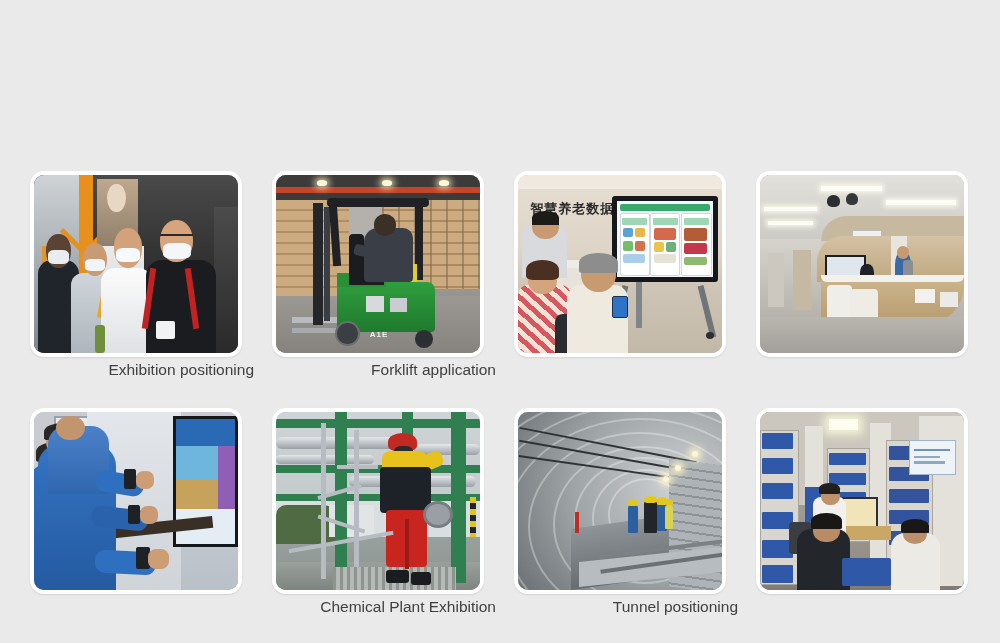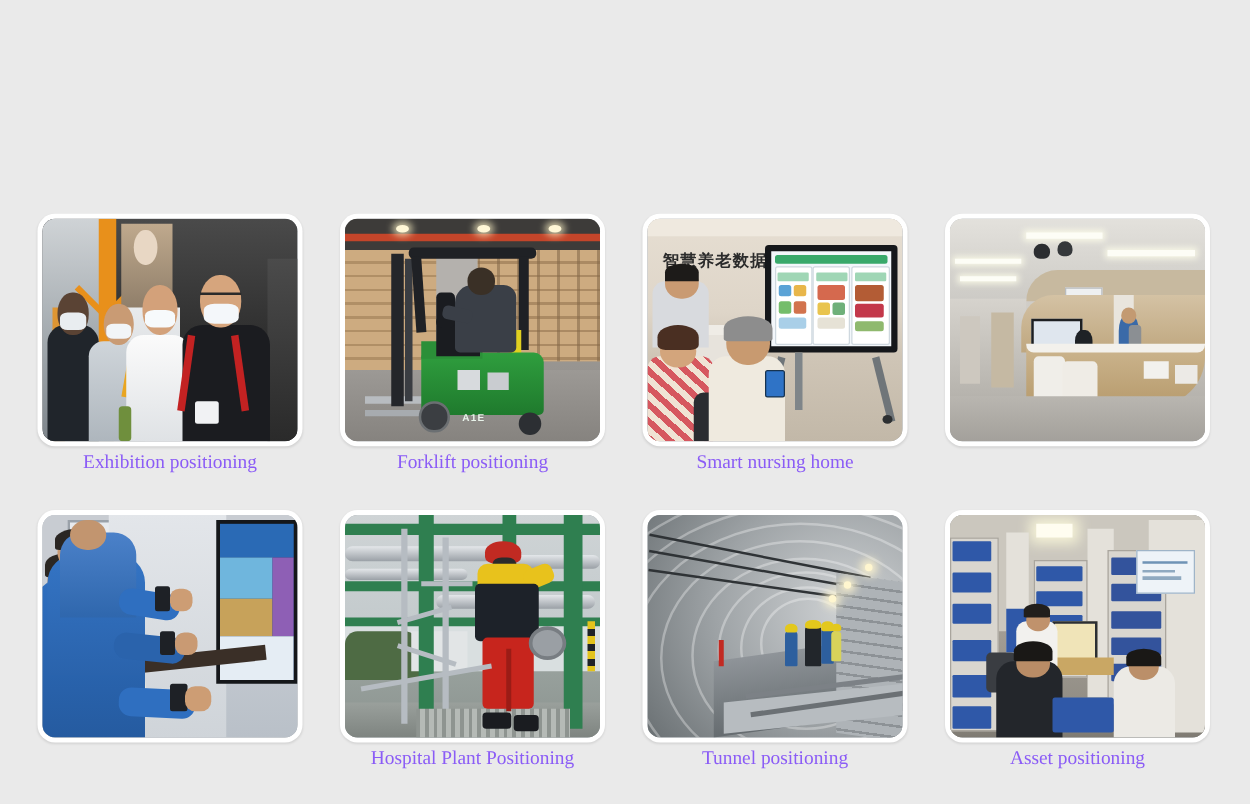--- a/index.html
+++ b/index.html
@@ -63,24 +63,24 @@
     height: 100%;
     border-radius: 10px;
     overflow: hidden;
     background: #9aa0a5;
   }
   .caption {
     position: absolute;
     top: 190px;
     left: -12px;
     width: 236px;
-    text-align: center;
+    text-align: right;
     font-size: 15.5px;
-    color: #8b5cf6;
-    font-family: Liberation Serif, serif;
+    color: #404040;
+    font-family: Liberation Sans, sans-serif;
     white-space: nowrap;
   }
 
   
   .lay { position: absolute; }
 
   
   .ex-bg { inset: 0; background: linear-gradient(180deg,#4a4a4a 0%, #2e2e2e 55%, #262626 100%); }
   .ex-panelL { left:0; top:0; width:28%; height:100%; background:linear-gradient(180deg,#cfd3d6,#9ea5aa 60%,#7e858b); }
   .ex-orange1 { left:22%; top:0; width:7%; height:72%; background:#e8901b; }
@@ -377,21 +377,21 @@
           <div class="lay fk-seat"></div>
             <div class="lay fk-seatback"></div>
           <div class="lay fk-driverBody"></div>
             <div class="lay fk-driverHead"></div>
           <div class="lay fk-arm"></div>
           <div class="lay fk-wheelF"></div>
             <div class="lay fk-wheelR"></div>
           <div class="lay fk-logo">A1E</div>
         </div>
       </div>
-      <div class="caption">Forklift positioning</div>
+      <div class="caption">Forklift application</div>
     </div>
 
     <div class="cell">
       <div class="thumb">
         <div class="photo">
           <div class="lay nh-bg"></div>
           <div class="lay nh-wallTop"></div>
           <div class="lay nh-cn">智慧养老数据中心</div>
           <div class="lay nh-desk"></div>
             <div class="lay nh-deskbody"></div>
@@ -432,21 +432,20 @@
           <div class="lay nh-p2body"></div>
             <div class="lay nh-p2head"></div>
             <div class="lay nh-p2hair"></div>
           <div class="lay nh-chair"></div>
           <div class="lay nh-p3body"></div>
             <div class="lay nh-p3head"></div>
             <div class="lay nh-p3hair"></div>
           <div class="lay nh-phone"></div>
         </div>
       </div>
-      <div class="caption">Smart nursing home</div>
     </div>
 
     <div class="cell">
       <div class="thumb">
         <div class="photo">
           <div class="lay hs-bg"></div>
           <div class="lay hs-ceiling"></div>
           <div class="lay hs-light" style="left:2%;top:18%;width:26%;height:2.5%"></div>
           <div class="lay hs-light" style="left:4%;top:26%;width:22%;height:2%"></div>
           <div class="lay hs-light" style="left:30%;top:6%;width:30%;height:3%"></div>
@@ -548,21 +547,21 @@
           <div class="lay cp-jacketB"></div>
           <div class="lay cp-pants"></div>
             <div class="lay cp-legsplit"></div>
           <div class="lay cp-boot"></div>
             <div class="lay cp-boot2"></div>
           <div class="lay cp-valve"></div>
           <div class="lay cp-yellowPost"></div>
           <div class="lay cp-scaff" style="left:6%;top:72%;width:52%;height:2%;transform:rotate(-10deg)"></div>
         </div>
       </div>
-      <div class="caption">Hospital Plant Positioning</div>
+      <div class="caption">Chemical Plant Exhibition</div>
     </div>
 
     <div class="cell">
       <div class="thumb">
         <div class="photo">
           <div class="lay tn-bg"></div>
           <div class="tn-arcWrap">
             <div class="tn-ring" style="left:6%;top:6%;width:120%;height:122%"></div>
             <div class="tn-ring" style="left:14%;top:12%;width:104%;height:108%"></div>
             <div class="tn-ring" style="left:22%;top:18%;width:88%;height:94%"></div>
@@ -645,17 +644,16 @@
             <div class="lay as-w1hair"></div>
           <div class="lay as-w3body"></div>
             <div class="lay as-w3head"></div>
             <div class="lay as-w3hair"></div>
           <div class="lay as-w2body"></div>
             <div class="lay as-w2head"></div>
             <div class="lay as-w2hair"></div>
           <div class="lay as-crate"></div>
         </div>
       </div>
-      <div class="caption">Asset positioning</div>
     </div>
 
   </div>
 </div>
 
 </body></html>

